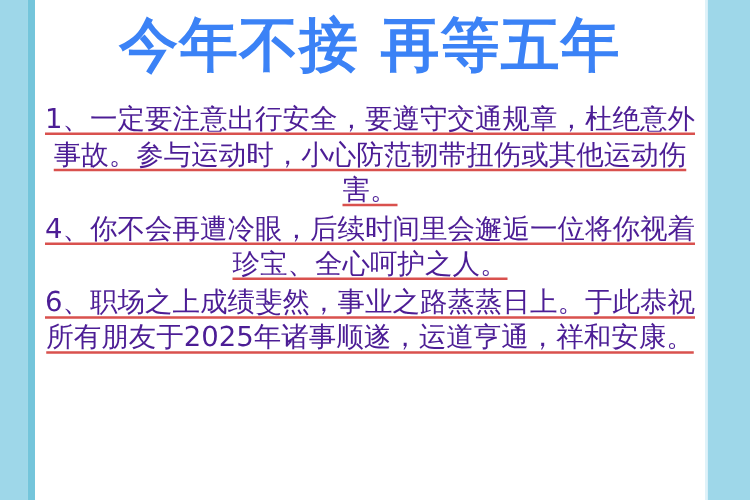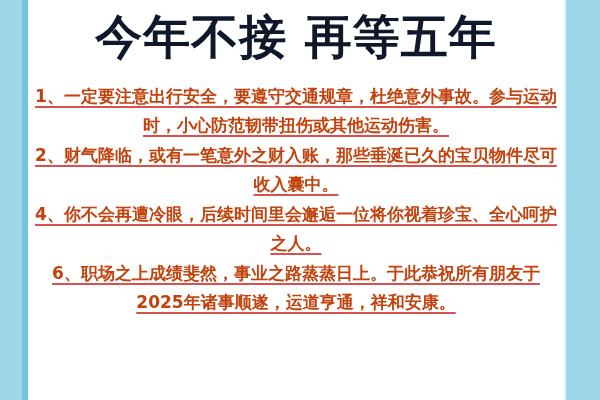--- a/index.html
+++ b/index.html
@@ -26,46 +26,45 @@
     box-sizing: border-box;
   }
   .poster-title {
     margin: 0;
     padding-top: 8px;
     text-align: center;
     font-size: 47px;
     line-height: 58px;
     font-weight: 600;
     letter-spacing: 1px;
-    color: #0f172a;
+    color: #3b82f6;
     white-space: nowrap;
   }
   .fortune-list {
     margin: 16px auto 0 auto;
     max-width: 528px;
     text-align: center;
   }
   .fortune-item {
-    color: #c2410c;
-    font-size: 17px;
+    color: #4c1d95;
+    font-size: 22px;
     line-height: 28.5px;
     margin-bottom: 2px;
     text-decoration: underline;
     text-decoration-color: #d9514e;
     text-decoration-thickness: 1.5px;
     text-underline-offset: 4px;
-    font-weight: 700;
+    font-weight: 400;
   }
 </style>
 </head>
 <body>
 
 <div class="poster-background">
   <div class="poster-card">
     <h1 class="poster-title">今年不接 再等五年</h1>
     <div class="fortune-list">
       <div class="fortune-item">1、一定要注意出行安全，要遵守交通规章，杜绝意外事故。参与运动时，小心防范韧带扭伤或其他运动伤害。</div>
-      <div class="fortune-item">2、财气降临，或有一笔意外之财入账，那些垂涎已久的宝贝物件尽可收入囊中。</div>
       <div class="fortune-item">4、你不会再遭冷眼，后续时间里会邂逅一位将你视着珍宝、全心呵护之人。</div>
       <div class="fortune-item">6、职场之上成绩斐然，事业之路蒸蒸日上。于此恭祝所有朋友于2025年诸事顺遂，运道亨通，祥和安康。</div>
     </div>
   </div>
 </div>
 
 </body></html>

